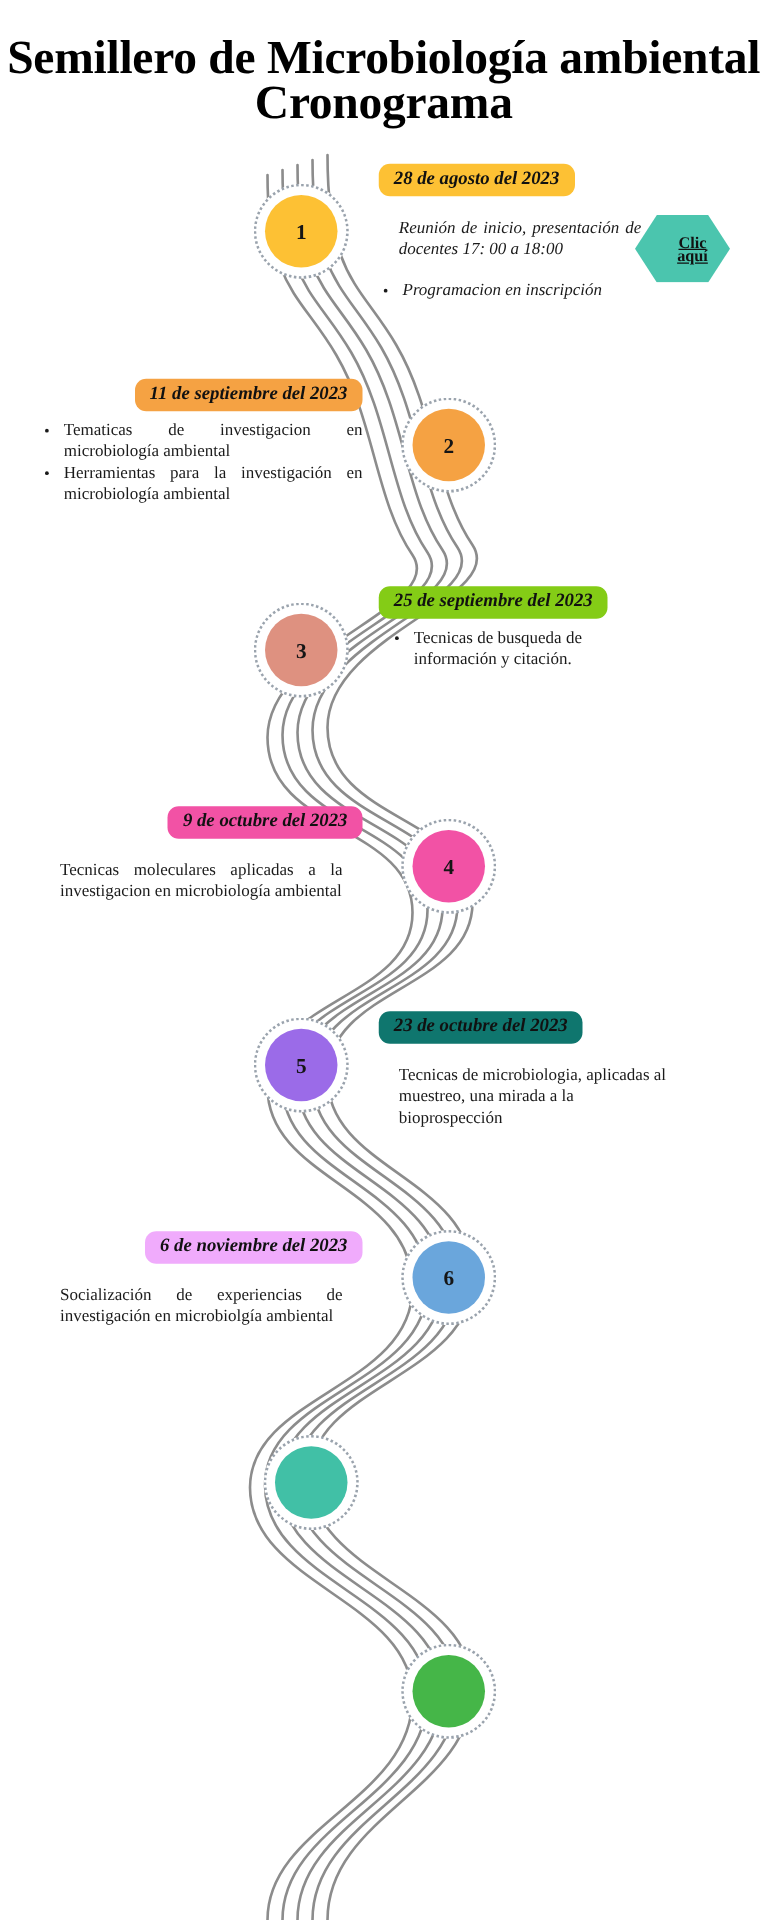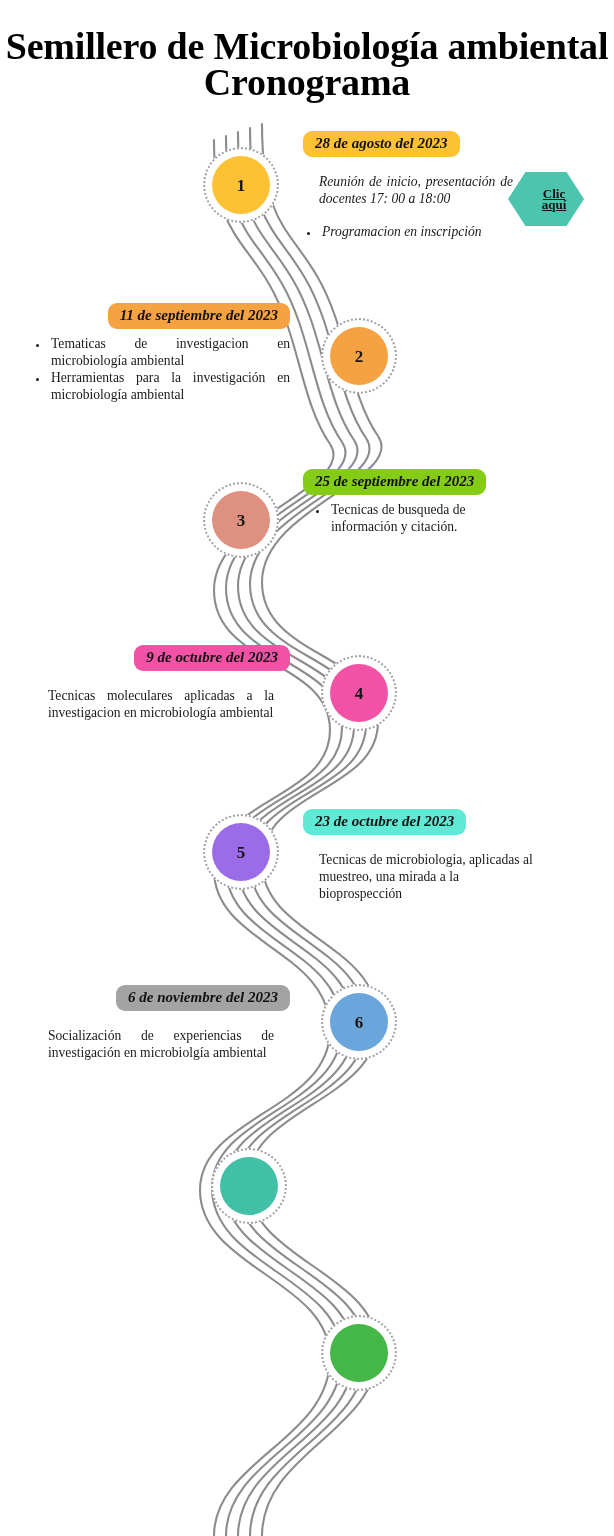--- a/index.html
+++ b/index.html
@@ -270,27 +270,27 @@
   <div class="pill-row-left">
     <span class="date-pill" style="background:#F252A5;">9 de octubre del 2023</span>
   </div>
   <div class="body-text">
     <p>Tecnicas moleculares aplicadas a la investigacion en microbiología ambiental</p>
   </div>
 </div>
 
 <div class="entry" style="left:303px; top:809px; width:248px;">
   <div class="pill-row-right">
-    <span class="date-pill" style="background:#5eead4;">23 de octubre del 2023</span>
+    <span class="date-pill" style="background:#0f766e;">23 de octubre del 2023</span>
   </div>
   <div class="body-text" style="text-align:left;">
     <p>Tecnicas de microbiologia, aplicadas al muestreo, una mirada a la bioprospección</p>
   </div>
 </div>
 
 <div class="entry" style="left:32px; top:985px; width:258px;">
   <div class="pill-row-left">
-    <span class="date-pill" style="background:#a3a3a3;">6 de noviembre del 2023</span>
+    <span class="date-pill" style="background:#f0abfc;">6 de noviembre del 2023</span>
   </div>
   <div class="body-text">
     <p>Socialización de experiencias de investigación en microbiolgía ambiental</p>
   </div>
 </div>
 
 </body></html>

